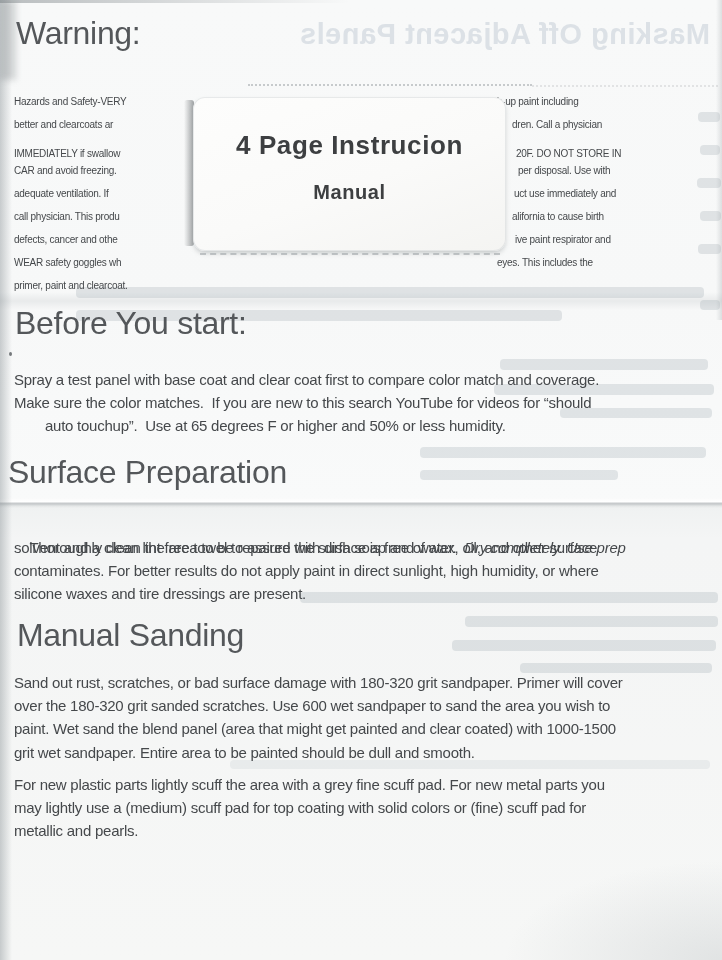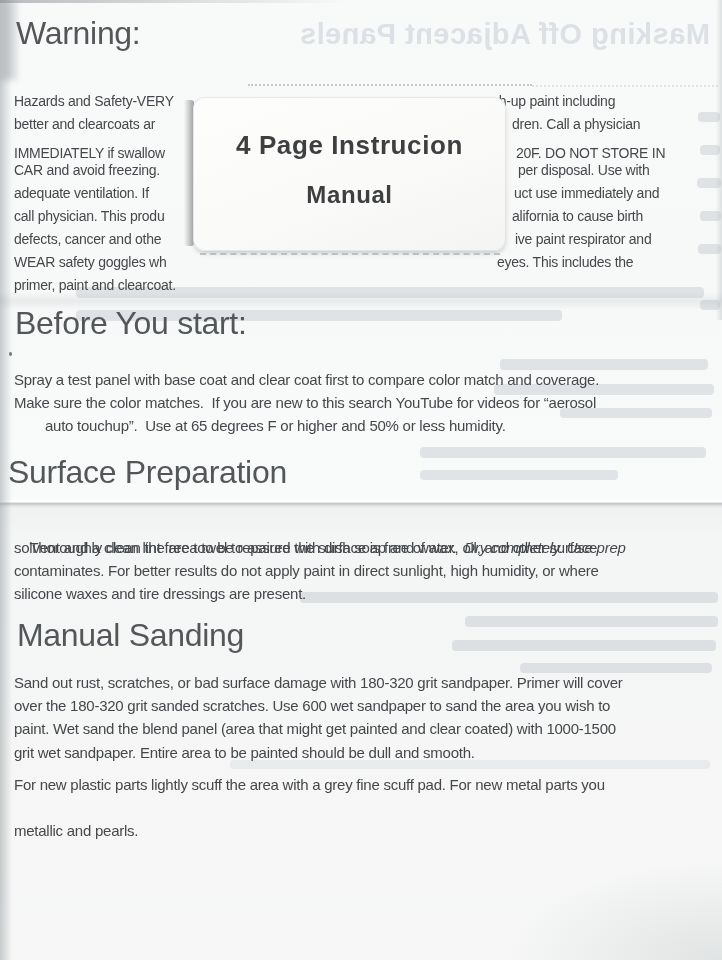--- a/index.html
+++ b/index.html
@@ -23,28 +23,28 @@
   .corner-tl{left:0;top:0;width:16px;height:80px;background:rgba(118,126,130,.30);filter:blur(3px);z-index:9;}
   .edge-right{right:0;top:0;width:6px;height:320px;background:linear-gradient(to left,rgba(148,156,160,.28),rgba(148,156,160,0));z-index:9;}
   .corner-br{right:0;bottom:0;width:220px;height:100px;background:radial-gradient(ellipse at bottom right,rgba(150,158,162,.22),rgba(150,158,162,0) 70%);z-index:9;}
   
   .h1{font-size:32px;line-height:38px;font-weight:400;color:#54575a;letter-spacing:-.3px;white-space:pre;z-index:3;}
   
   .bl{font-size:15px;line-height:23px;letter-spacing:-.25px;white-space:pre;color:#45484b;z-index:3;}
   .it{font-style:italic;}
   
   .w-row{left:14px;width:704px;height:23px;z-index:3;}
-  .frag-l,.frag-r{position:absolute;top:0;font-size:14px;line-height:23px;letter-spacing:-.25px;white-space:pre;color:#45484b;}
+  .frag-l,.frag-r{position:absolute;top:0;font-size:10px;line-height:23px;letter-spacing:-.25px;white-space:pre;color:#45484b;}
   .frag-l{left:0;}
   
   .sticker{left:193px;top:97px;width:313px;height:154px;background:linear-gradient(160deg,#fdfdfc 0%,#fafaf9 55%,#f4f4f2 100%);
     border-radius:12px;z-index:6;box-shadow:0 3px 5px -1px rgba(135,141,145,.45), inset 0 0 0 1px rgba(210,213,215,.5);
     text-align:center;}
   .sticker-l1{margin-top:33px;font-size:26px;font-weight:700;color:#3d3f41;letter-spacing:.6px;}
-  .sticker-l2{margin-top:20px;font-size:24px;font-weight:700;color:#3d3f41;letter-spacing:.6px;}
+  .sticker-l2{margin-top:20px;font-size:20px;font-weight:700;color:#3d3f41;letter-spacing:.6px;}
   .sticker-shadow{left:184px;top:100px;width:10px;height:146px;z-index:5;border-radius:3px;
     background:linear-gradient(to left,rgba(84,89,92,.55),rgba(84,89,92,0));filter:blur(.6px);}
   .perf-top{left:248px;top:84px;width:284px;height:0;border-top:2px dotted rgba(158,164,168,.55);z-index:4;}
   .perf-top2{left:532px;top:85px;width:186px;height:0;border-top:2px dotted rgba(158,164,168,.25);z-index:4;}
   .perf-bottom{left:200px;top:253px;width:300px;height:0;border-top:2px dashed rgba(146,152,156,.5);z-index:7;}
   
   .ghost{position:absolute;background:rgba(148,158,168,.24);border-radius:4px;filter:blur(.7px);z-index:1;}
   .ghost-title{left:318px;top:18px;width:392px;text-align:center;transform:scaleX(-1);
     color:#dce1e6;font-size:29px;font-weight:700;letter-spacing:.5px;filter:blur(.4px);z-index:1;white-space:pre;}
   .ink-dot{left:9px;top:352px;width:3px;height:4px;background:#74777a;border-radius:50%;z-index:3;}
@@ -123,37 +123,38 @@
   <div class="abs sticker-shadow"></div>
   <div class="abs sticker">
     <div class="sticker-l1">4 Page Instrucion</div>
     <div class="sticker-l2">Manual</div>
   </div>
   <div class="abs perf-bottom"></div>
 
   <div class="abs h1" style="left:15px;top:304px;">Before You start:</div>
   <div class="abs ink-dot"></div>
   <div class="abs bl" style="left:14px;top:368px;">Spray a test panel with base coat and clear coat first to compare color match and coverage.</div>
-  <div class="abs bl" style="left:14px;top:391px;">Make sure the color matches.  If you are new to this search YouTube for videos for “aerosol</div>
+  <div class="abs bl" style="left:14px;top:391px;">Make sure the color matches.  If you are new to this search YouTube for videos for “should</div>
   <div class="abs bl" style="left:14px;top:414px;margin-left:31px;">auto touchup”.  Use at 65 degrees F or higher and 50% or less humidity.</div>
 
   <div class="abs h1" style="left:8px;top:453px;">Surface Preparation</div>
   <div class="abs bl" style="left:14px;top:513px;">
     <span>Thoroughly clean the area to be repaired with dish soap and water.  </span><span class="it">Dry completely. Use prep</span>
   </div>
   <div class="abs bl" style="left:14px;top:536px;">solvent and a clean lint free towel to assure the surface is free of wax, oil, and other surface</div>
   <div class="abs bl" style="left:14px;top:559px;">contaminates. For better results do not apply paint in direct sunlight, high humidity, or where</div>
   <div class="abs bl" style="left:14px;top:582px;">silicone waxes and tire dressings are present.</div>
 
   <div class="abs h1" style="left:17px;top:616px;">Manual Sanding</div>
   <div class="abs bl" style="left:14px;top:671px;">Sand out rust, scratches, or bad surface damage with 180-320 grit sandpaper. Primer will cover</div>
   <div class="abs bl" style="left:14px;top:694px;">over the 180-320 grit sanded scratches. Use 600 wet sandpaper to sand the area you wish to</div>
   <div class="abs bl" style="left:14px;top:717px;">paint. Wet sand the blend panel (area that might get painted and clear coated) with 1000-1500</div>
   <div class="abs bl" style="left:14px;top:741px;">grit wet sandpaper. Entire area to be painted should be dull and smooth.</div>
   <div class="abs bl" style="left:14px;top:773px;">For new plastic parts lightly scuff the area with a grey fine scuff pad. For new metal parts you</div>
+  <div class="abs bl" style="left:14px;top:796px;">may lightly use a (medium) scuff pad for top coating with solid colors or (fine) scuff pad for</div>
   <div class="abs bl" style="left:14px;top:819px;">metallic and pearls.</div>
 
   <div class="abs edge-left"></div>
   <div class="abs edge-top"></div>
   <div class="abs corner-tl"></div>
   <div class="abs edge-right"></div>
   <div class="abs corner-br"></div>
 
 </div>
 

